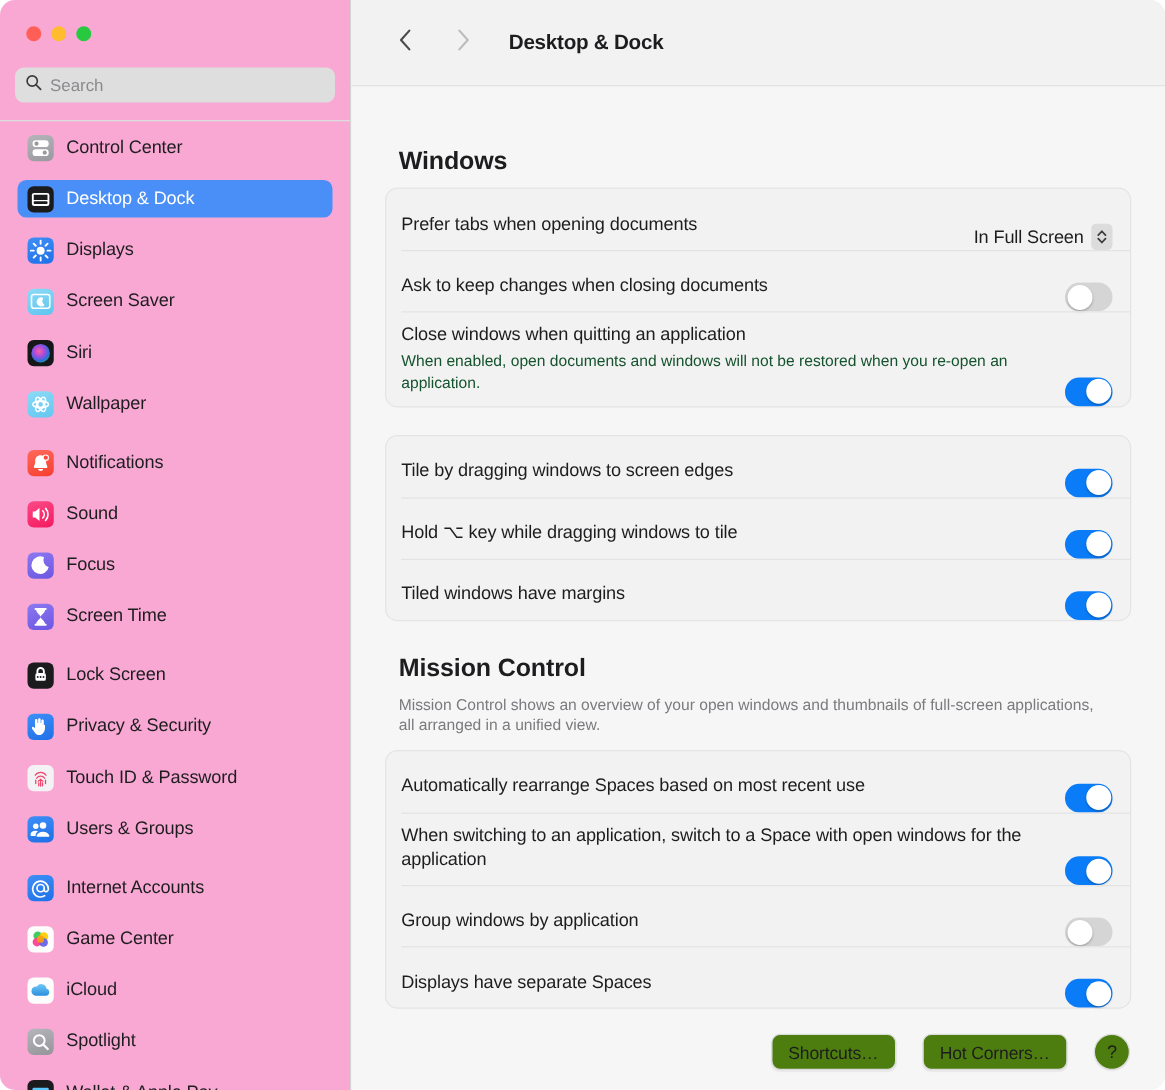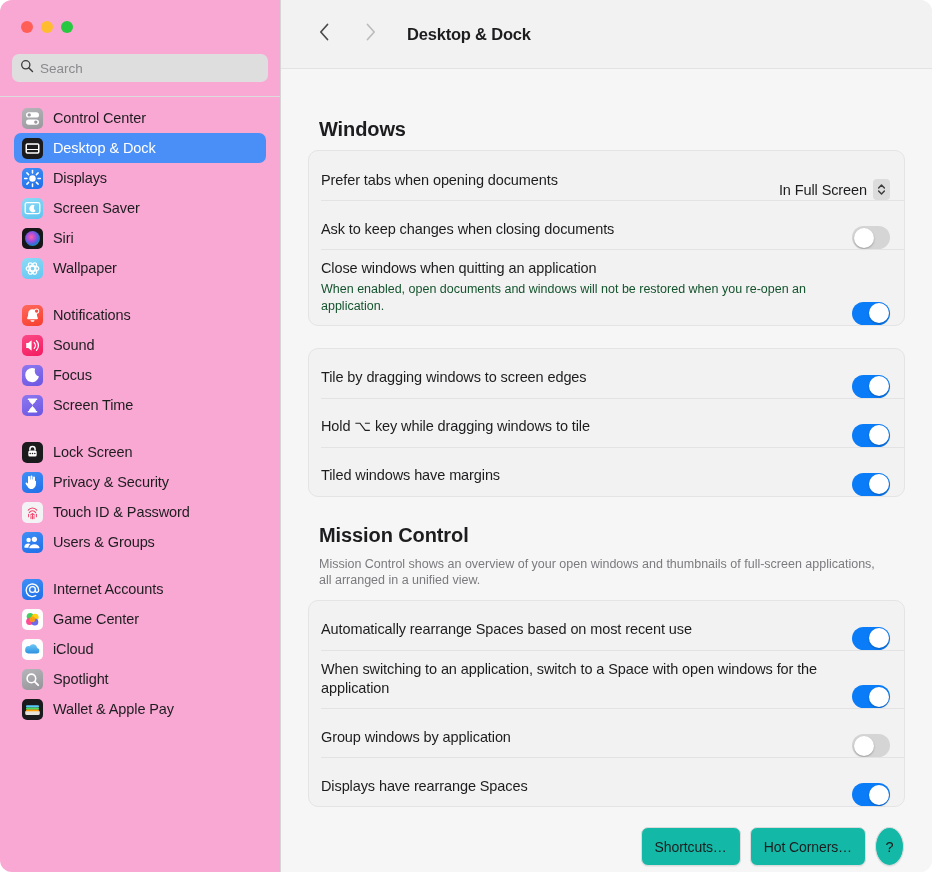--- a/index.html
+++ b/index.html
@@ -53,21 +53,21 @@
     width: 100%;
   }
   .search-input::placeholder { color: #8a8a8e; }
 
   .sidebar-scroll {
     flex: 1; overflow: hidden;
     padding: 0 14px;
     border-top: 1px solid #dcdcdc;
     padding-top: 6px;
   }
-  .sb-group { display: flex; flex-direction: column; }
+  .sb-group { display: flex; flex-direction: column; gap: 11px; }
   .sb-group + .sb-group { margin-top: 17px; }
   .sb-item {
     height: 30px; display: flex; align-items: center;
     gap: 10px; padding: 0 8px;
     border-radius: 7px;
     cursor: default;
   }
   .sb-item.selected { background: #4a8ff7; }
   .sb-label {
     font-size: 14.5px; color: #1d1d1f;
@@ -180,30 +180,31 @@
     width: 17px; height: 21px; border-radius: 4px;
     background: #dcdcdc;
     display: flex; align-items: center; justify-content: center;
   }
 
   .footer-buttons {
     display: flex; justify-content: flex-end; align-items: center;
     gap: 9px; padding-right: 1px; margin-top: -2px;
   }
   .btn {
-    height: 39px; border-radius: 7px;
-    background: #14b8a6;
+    height: 29px; border-radius: 7px;
+    background: #4d7c0f;
     border: 1px solid #dcdcdc;
     box-shadow: 0 1px 1px rgba(0,0,0,.06);
     padding: 0 13px;
     display: flex; align-items: center; justify-content: center;
     font-size: 14px; color: #1d1d1f;
     font-family: "Liberation Sans", sans-serif;
     letter-spacing: -0.1px;
     white-space: nowrap;
+    margin-left: 12px;
   }
   .btn.help {
     width: 29px; padding: 0; border-radius: 50%;
     font-size: 14.5px;
   }
 </style>
 </head>
 <body>
 
 <div class="window">
@@ -572,21 +573,21 @@
             <div class="row-text">
            <div class="row-label">Group windows by application</div>
 
          </div>
             <div class="toggle " role="switch" aria-checked="false">
               <span class="knob"></span>
             </div>
           </div>
           <div class="row">
             <div class="row-text">
-           <div class="row-label">Displays have rearrange Spaces</div>
+           <div class="row-label">Displays have separate Spaces</div>
 
          </div>
             <div class="toggle on" role="switch" aria-checked="true">
               <span class="knob"></span>
             </div>
           </div>
         </div>
         <div class="footer-buttons">
           <button class="btn">Shortcuts…</button>
    <button class="btn">Hot Corners…</button>

